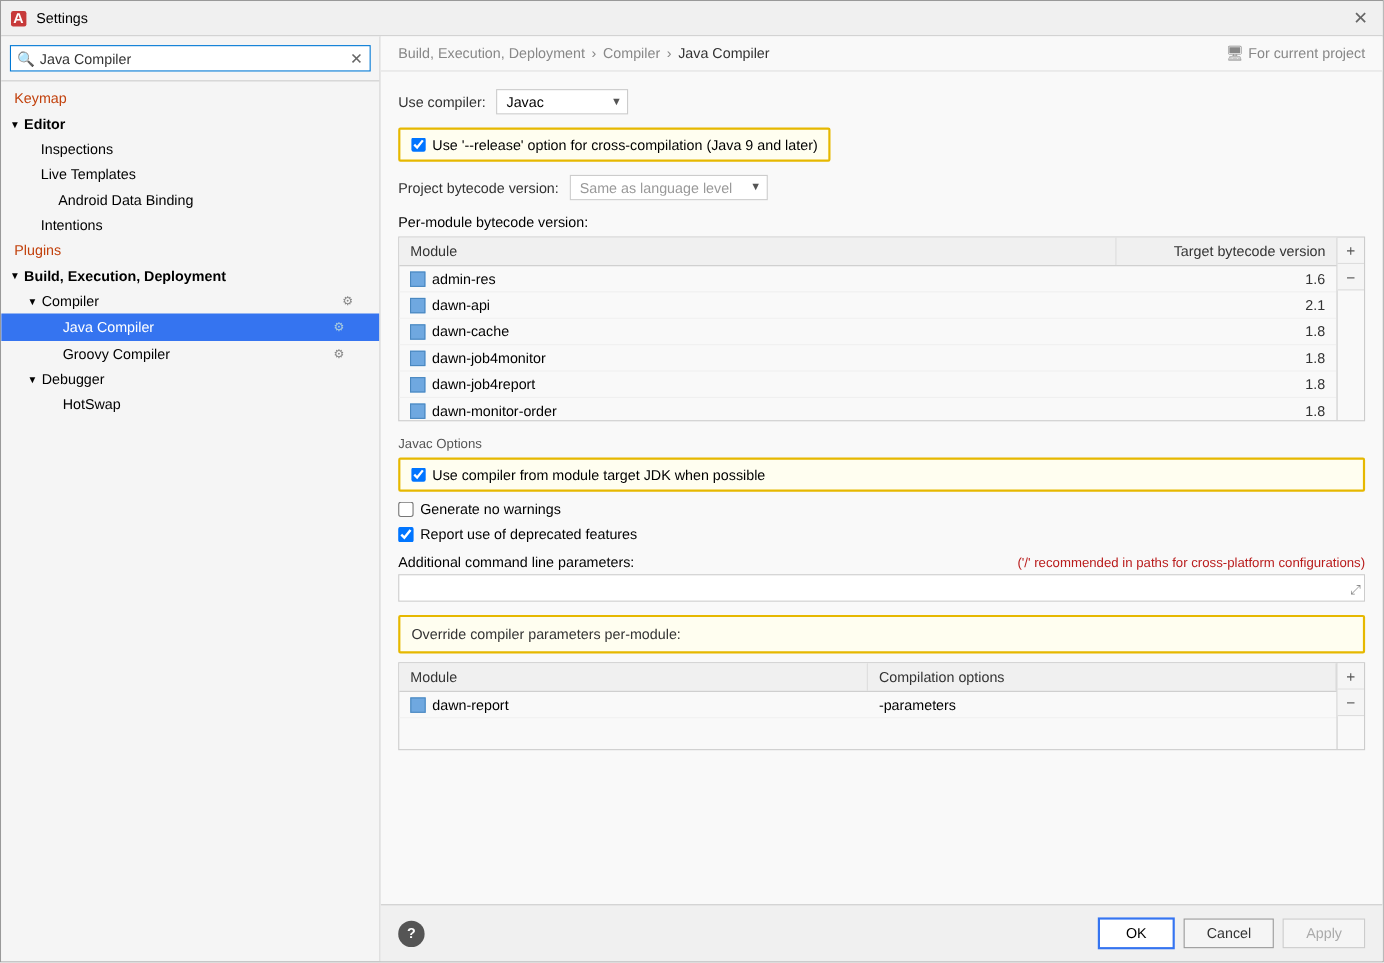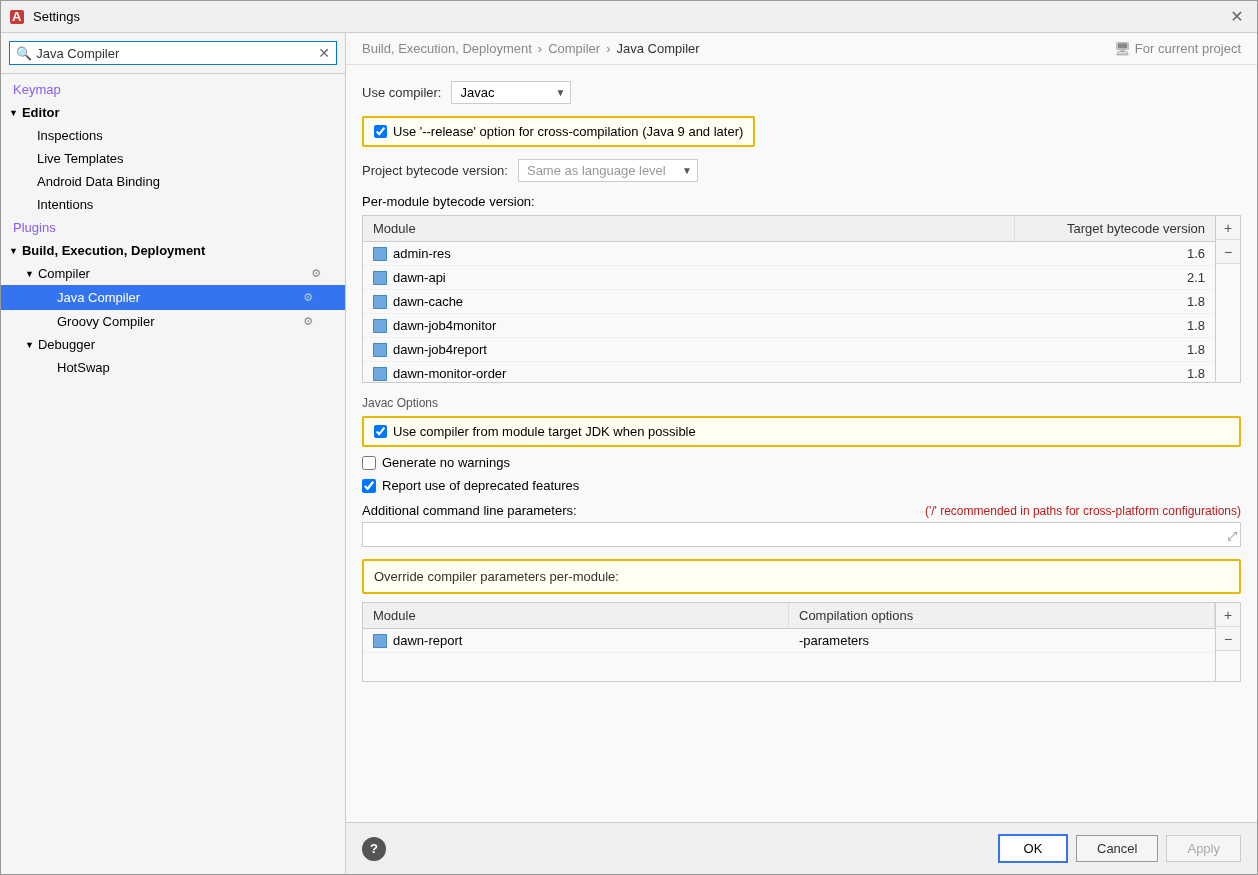--- a/index.html
+++ b/index.html
@@ -15,21 +15,21 @@
     .content { display: flex; flex: 1; overflow: hidden; }
     
     
     .sidebar { width: 345px; background: #f5f5f5; border-right: 1px solid #ccc; display: flex; flex-direction: column; overflow: hidden; }
     .search-box { padding: 8px; border-bottom: 1px solid #ccc; }
     .search-input-wrap { display: flex; align-items: center; border: 1px solid #0078d4; background: white; padding: 3px 6px; }
     .search-input { border: none; outline: none; flex: 1; font-size: 13px; color: #333; }
     .search-clear { cursor: pointer; color: #666; font-size: 14px; }
     
     .sidebar-tree { flex: 1; overflow-y: auto; padding: 4px 0; }
-    .tree-item { padding: 4px 16px; cursor: pointer; color: #8b5cf6; }
+    .tree-item { padding: 4px 16px; cursor: pointer; color: #c2410c; }
     
     .tree-group { padding: 4px 8px; font-weight: 600; cursor: pointer; display: flex; align-items: center; gap: 4px; }
     .tree-child { padding: 4px 32px; cursor: pointer; }
     .tree-child.selected { background: #3574f0; color: white; }
     
     .tree-group-sub { padding: 4px 24px; cursor: pointer; display: flex; align-items: center; gap: 4px; }
     
     
     .main { flex: 1; background: #f9f9f9; display: flex; flex-direction: column; overflow: hidden; }
     
@@ -115,21 +115,21 @@
         <div class="tree-group">
           <span style="font-size:9px;">▼</span>
           <span>Editor</span>
         </div>
         <div class="tree-child" style="padding-left:36px;">
           <span>Inspections</span>
         </div>
         <div class="tree-child" style="padding-left:36px;">
           <span>Live Templates</span>
         </div>
-        <div class="tree-child" style="padding-left:36px;">
+        <div class="tree-child" style="padding-left:52px;">
           <span>Android Data Binding</span>
         </div>
         <div class="tree-child" style="padding-left:36px;">
           <span>Intentions</span>
         </div>
 
         <div class="tree-item" style="padding-left:12px;">
           <span>Plugins</span>
         </div>
 

